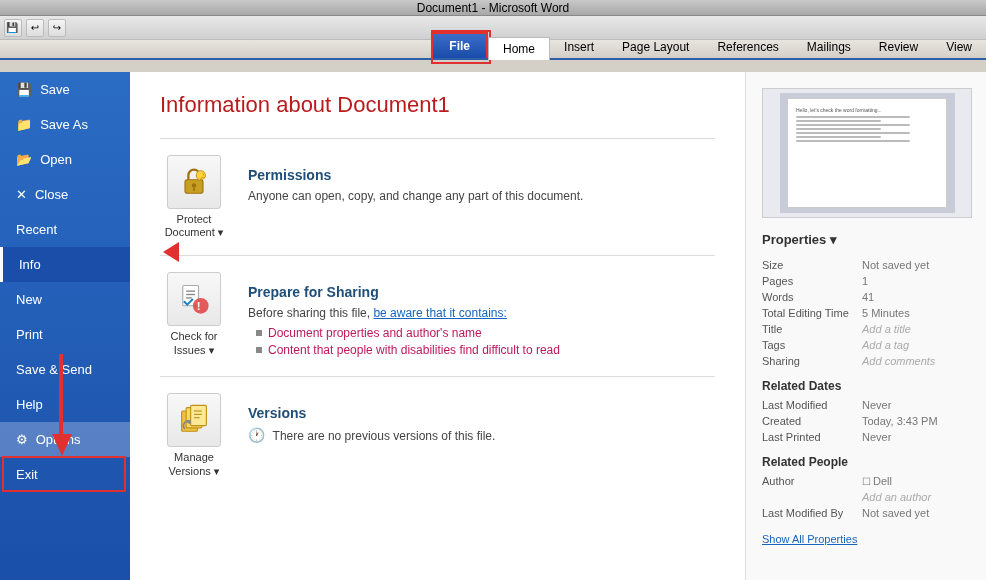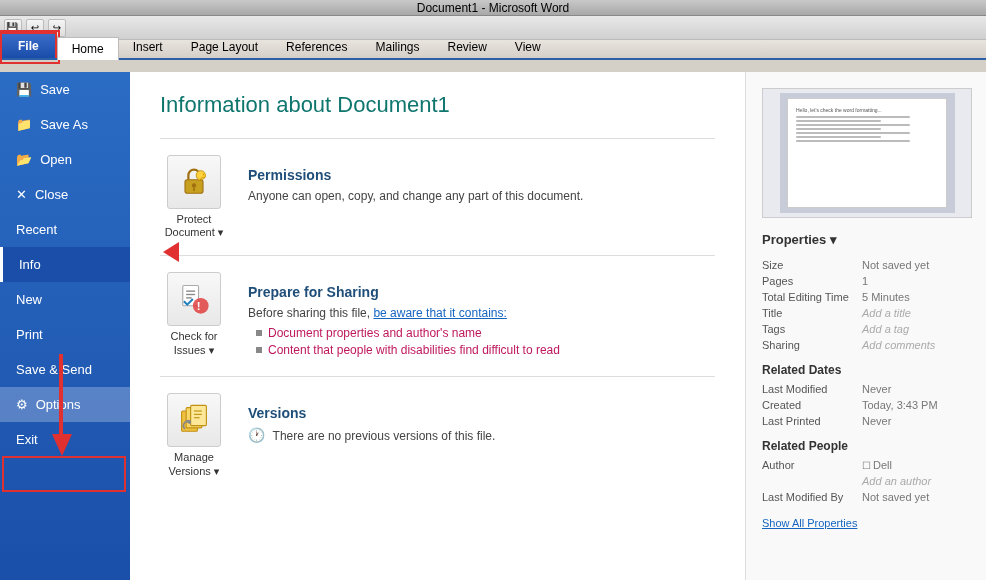--- a/index.html
+++ b/index.html
@@ -39,20 +39,21 @@
     }
 
     
     .ribbon-tabs {
       background: linear-gradient(to bottom, #e8e4de, #d5cfc8);
       height: 20px;
       display: flex;
       align-items: flex-end;
       padding-left: 0;
       border-bottom: 2px solid #2b5fa8;
+      justify-content: flex-end;
     }
     .ribbon-tab {
       padding: 4px 14px;
       font-size: 12px;
       cursor: pointer;
       height: 22px;
       display: flex; align-items: center;
       background: transparent;
       border: none;
     }
@@ -128,21 +129,21 @@
 
     .center-panel {
       flex: 1;
       padding: 20px 30px;
       border-right: 1px solid #ddd;
     }
 
     .page-title {
       font-size: 22px;
       font-weight: 300;
-      color: #0f766e;
+      color: #b91c1c;
       margin-bottom: 20px;
     }
 
     
     .info-section {
       border-top: 1px solid #ddd;
       padding: 16px 0;
       display: flex;
       align-items: flex-start;
       gap: 20px;
@@ -347,20 +348,23 @@
     <span>Info</span>
   </div>
   <div class="sidebar-item">
     <span>New</span>
   </div>
   <div class="sidebar-item">
     <span>Print</span>
   </div>
   <div class="sidebar-item">
     <span>Save &amp; Send</span>
+  </div>
+  <div class="sidebar-item">
+    <span>Help</span>
   </div>
   <div class="sidebar-item highlighted">
     <span>⚙</span>
     <span>Options</span>
   </div>
   <div class="sidebar-item">
     <span>Exit</span>
   </div>
 </div>
 
@@ -477,20 +481,24 @@
     <div class="props-table">
       <div class="prop-row">
         <span class="prop-label">Size</span>
         <span class="prop-value">Not saved yet</span>
       </div>
       <div class="prop-row">
         <span class="prop-label">Pages</span>
         <span class="prop-value">1</span>
       </div>
       <div class="prop-row">
+        <span class="prop-label">Words</span>
+        <span class="prop-value">41</span>
+      </div>
+      <div class="prop-row">
         <span class="prop-label">Total Editing Time</span>
         <span class="prop-value">5 Minutes</span>
       </div>
       <div class="prop-row">
         <span class="prop-label">Title</span>
         <span class="prop-value placeholder">Add a title</span>
       </div>
       <div class="prop-row">
         <span class="prop-label">Tags</span>
         <span class="prop-value placeholder">Add a tag</span>

